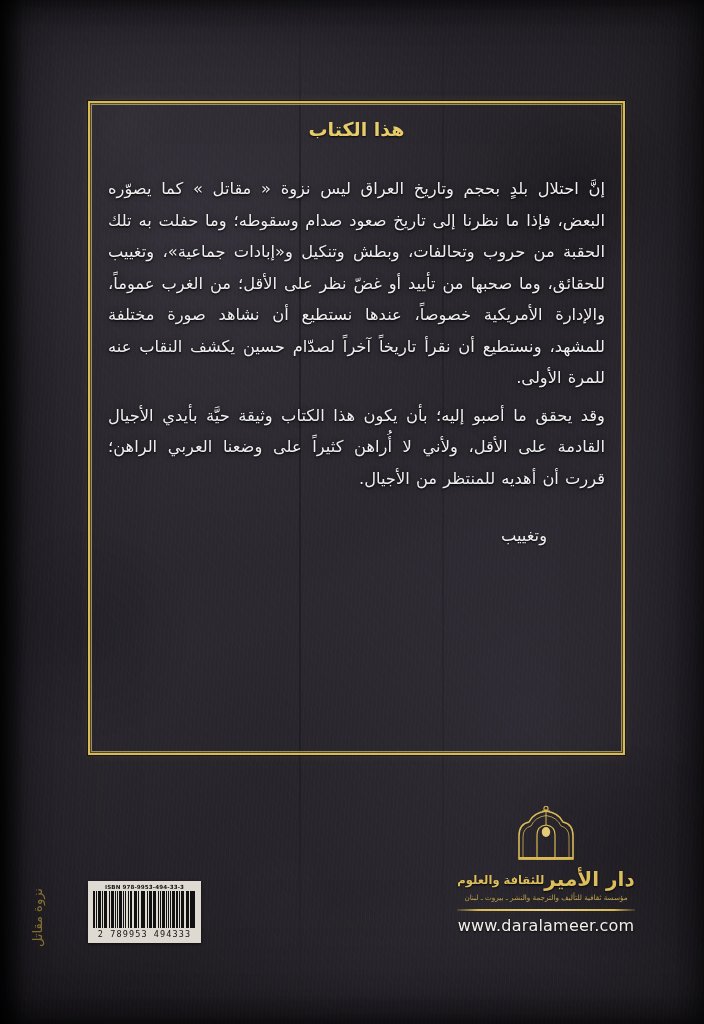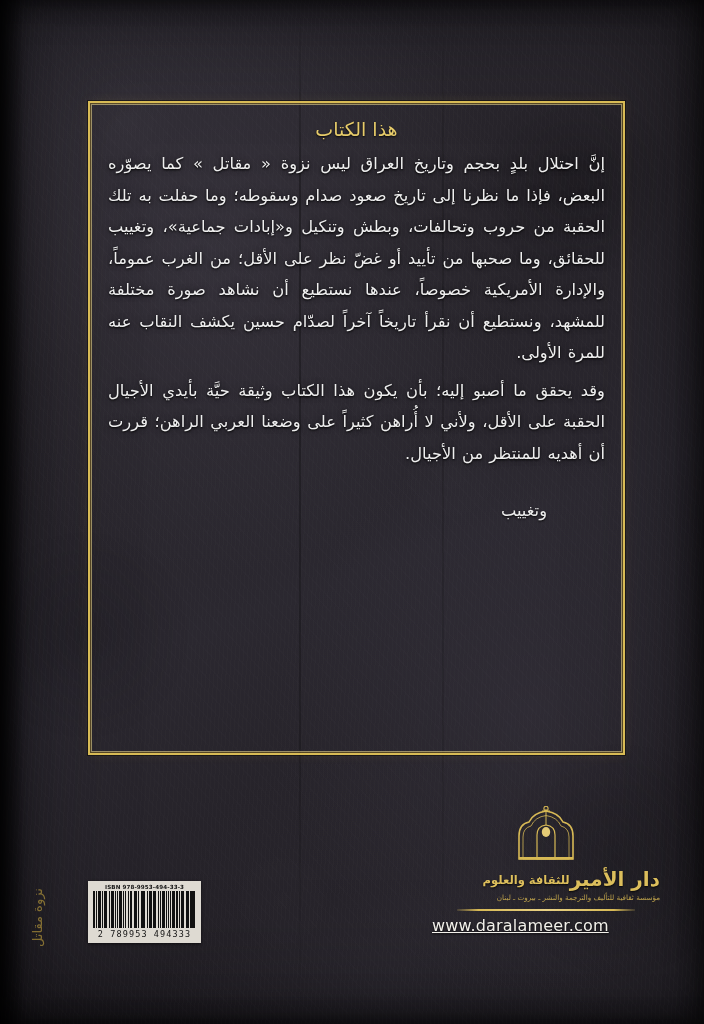--- a/index.html
+++ b/index.html
@@ -128,24 +128,24 @@
     left: 108px;
     top: 110px;
     width: 497px;
     direction: rtl;
     text-align: justify;
   }
 
   .book-title {
     color: #e7cc6a;
     font-size: 19px;
-    font-weight: normal;
+    font-weight: bold;
     text-align: center;
     letter-spacing: 0.5px;
-    margin: 8px 0 8px 0;
+    margin: 8px 0 33px 0;
     text-shadow: 0 1px 2px rgba(0,0,0,0.85);
   }
 
   .para {
     color: #efefef;
     font-size: 16.3px;
     line-height: 31.5px;
     margin: 0 0 6px 0;
     text-align: justify;
     text-justify: inter-word;
@@ -163,20 +163,21 @@
     padding-right: 58px;
     text-shadow: 0 1px 2px rgba(0,0,0,0.9);
   }
 
   
   .publisher {
     position: absolute;
     left: 432px;
     top: 806px;
     width: 228px;
+    text-align: center;
     direction: rtl;
   }
   .emblem {
     display: block;
     margin: 0 auto 4px auto;
   }
   .pub-name {
     color: #dcbe5c;
     font-size: 20px;
     font-weight: bold;
@@ -204,21 +205,20 @@
     height: 1.5px;
     background: linear-gradient(to right, rgba(220,190,92,0.15), #d7b955 12%, #e9d285 50%, #d7b955 88%, rgba(220,190,92,0.15));
     margin: 7px auto 5px auto;
   }
   .pub-url {
     color: #f2f0ea;
     font-size: 16px;
     letter-spacing: 0.2px;
     direction: ltr;
     text-shadow: 0 1px 2px rgba(0,0,0,0.85);
-    text-decoration: underline;
   }
 
   
   .barcode-box {
     position: absolute;
     left: 88px;
     top: 881px;
     width: 113px;
     height: 62px;
     background: #dedad2;
@@ -273,21 +273,21 @@
   <div class="spine-text">نزوة مقاتل</div>
 
   <div class="frame">
     <div class="frame-inner"></div>
   </div>
 
   <div class="content">
     <div class="book-title">هذا الكتاب</div>
 
     <p class="para">إنَّ احتلال بلدٍ بحجم وتاريخ العراق ليس نزوة « مقاتل » كما يصوّره البعض، فإذا ما نظرنا إلى تاريخ صعود صدام وسقوطه؛ وما حفلت به تلك الحقبة من حروب وتحالفات، وبطش وتنكيل و«إبادات جماعية»، وتغييب للحقائق، وما صحبها من تأييد أو غضّ نظر على الأقل؛ من الغرب عموماً، والإدارة الأمريكية خصوصاً، عندها نستطيع أن نشاهد صورة مختلفة للمشهد، ونستطيع أن نقرأ تاريخاً آخراً لصدّام حسين يكشف النقاب عنه للمرة الأولى.</p>
-    <p class="para">وقد يحقق ما أصبو إليه؛ بأن يكون هذا الكتاب وثيقة حيَّة بأيدي الأجيال الحقبة على الأقل، ولأني لا أُراهن كثيراً على وضعنا العربي الراهن؛ قررت أن أهديه للمنتظر من الأجيال.</p>
+    <p class="para">وقد يحقق ما أصبو إليه؛ بأن يكون هذا الكتاب وثيقة حيَّة بأيدي الأجيال القادمة على الأقل، ولأني لا أُراهن كثيراً على وضعنا العربي الراهن؛ قررت أن أهديه للمنتظر من الأجيال.</p>
 
     <div class="signature">وتغييب</div>
   </div>
 
   <div class="publisher">
     <svg class="emblem" width="62" height="58" viewBox="0 0 62 58">
       <g fill="none" stroke="#d7b955" stroke-width="1.6">
         <path d="M4 53 L4 30 Q4 18 14 16 Q18 7 31 5 Q44 7 48 16 Q58 18 58 30 L58 53 Z"></path>
         <path d="M8 53 L8 31 Q8 22 16 20 Q20 11 31 9.5 Q42 11 46 20 Q54 22 54 31 L54 53 Z" stroke-width="0.9" opacity="0.85"></path>
         <path d="M22 53 L22 29 Q22 20 31 19 Q40 20 40 29 L40 53 Z" stroke-width="1.2"></path>

